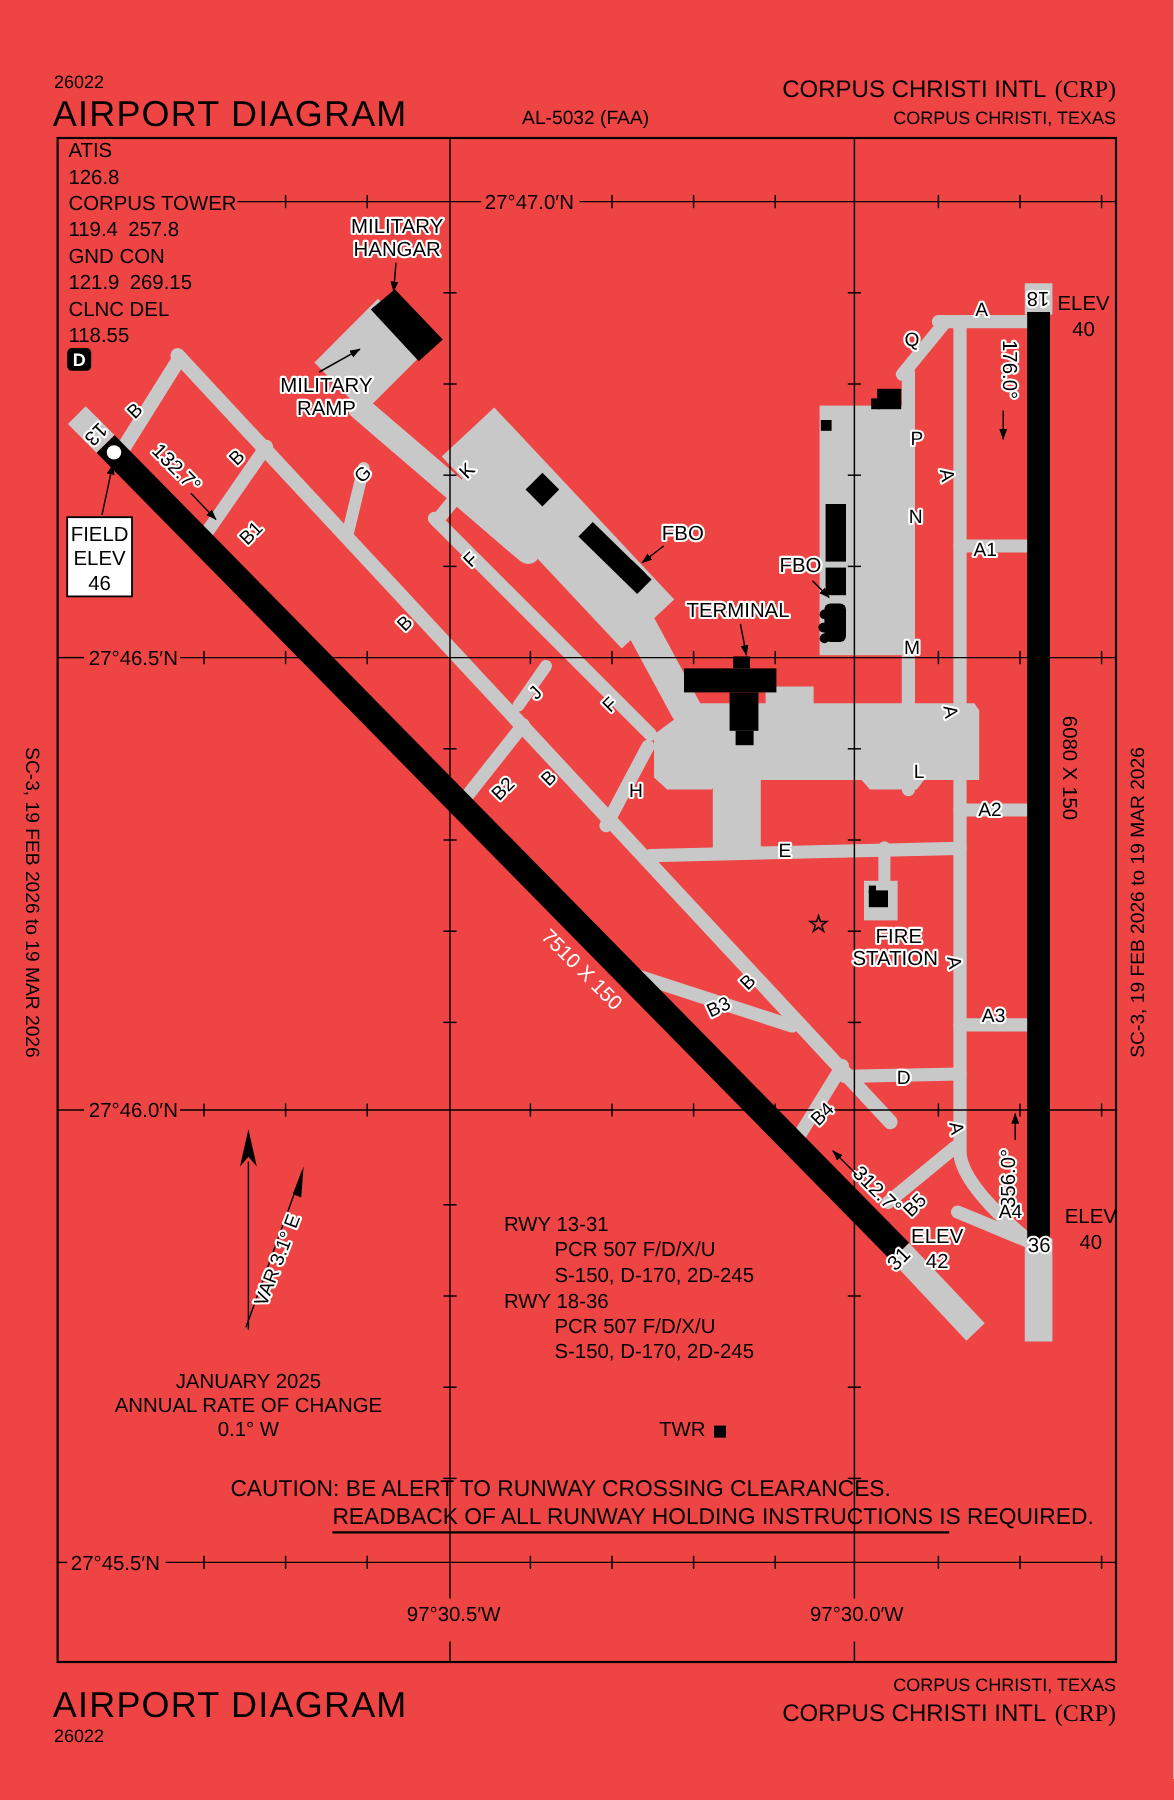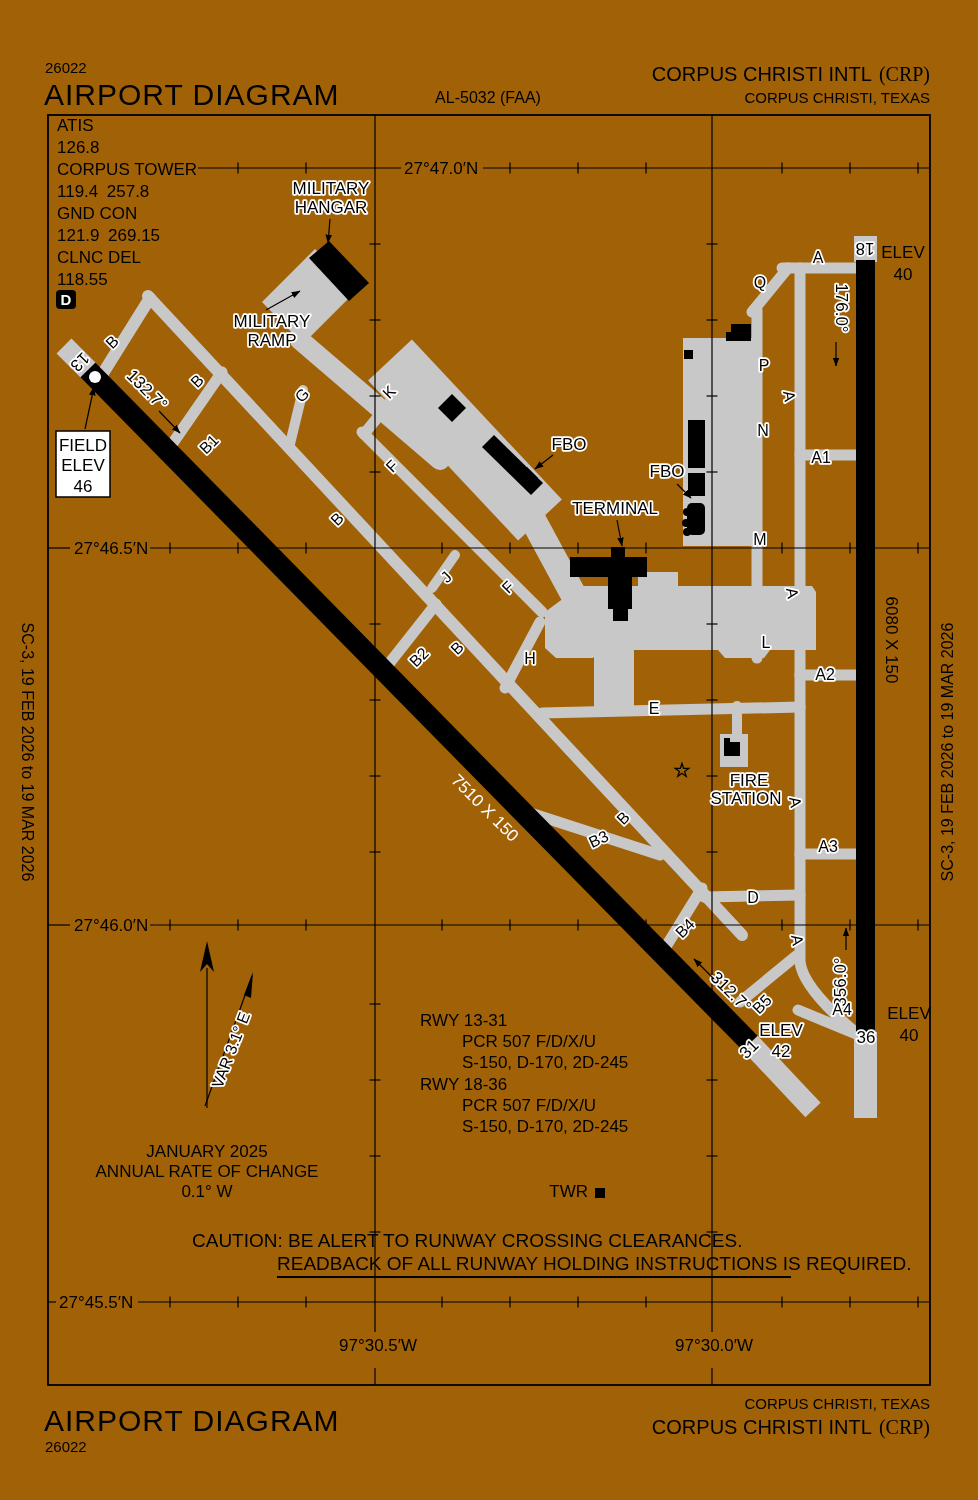--- a/index.html
+++ b/index.html
@@ -1,16 +1,16 @@
 <!DOCTYPE html>
 <html><head>
 <meta charset="utf-8">
 <style>
   html,body{margin:0;padding:0;background:#fff;}
-  #page{position:relative;width:978px;height:1500px;background:#a16207;overflow:hidden;}
+  #page{position:relative;width:978px;height:1500px;background:#ef4444;overflow:hidden;}
   svg{position:absolute;left:0;top:0;}
   text{font-family:"Liberation Sans",sans-serif;fill:#000;}
   .f15{font-size:15px}
   .f16{font-size:16px}
   .f17{font-size:17px}
   .f19{font-size:19px}
   .f20{font-size:20px}
   .title{font-size:30px;letter-spacing:1px}
   .serif{font-family:"Liberation Serif",serif}
   .halo{paint-order:stroke;stroke:#fff;stroke-width:3.5px;stroke-linejoin:round}

